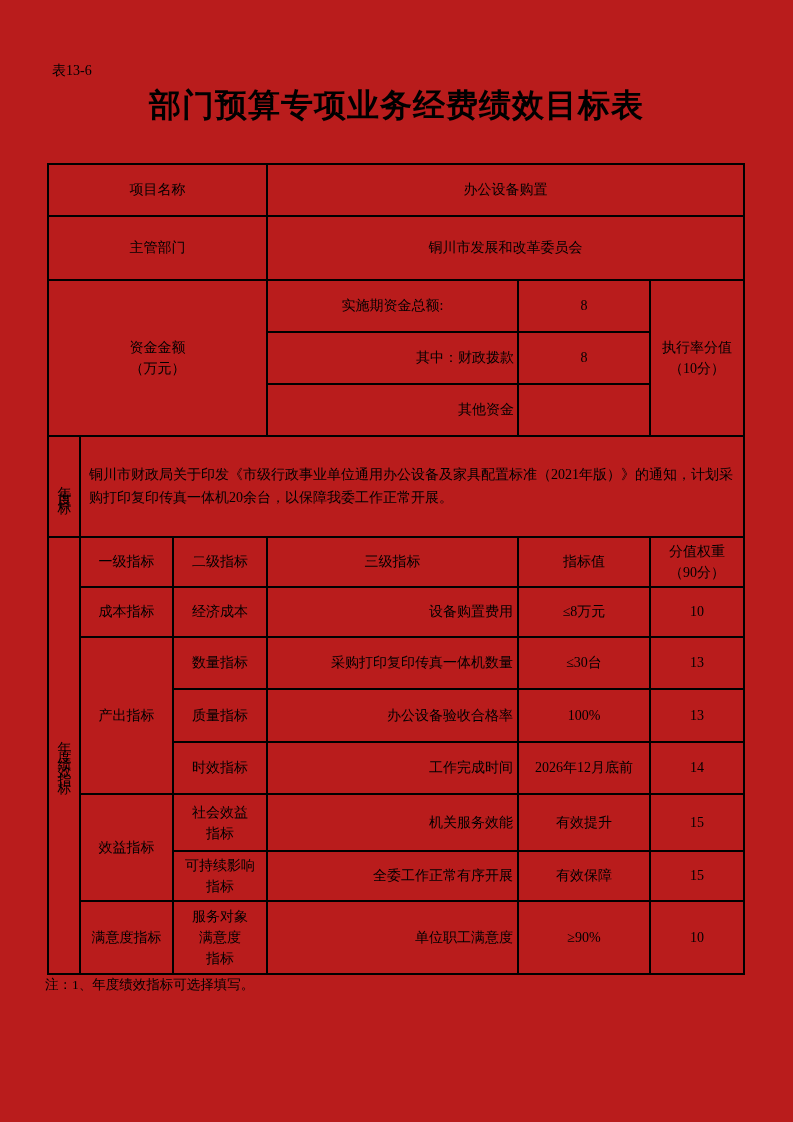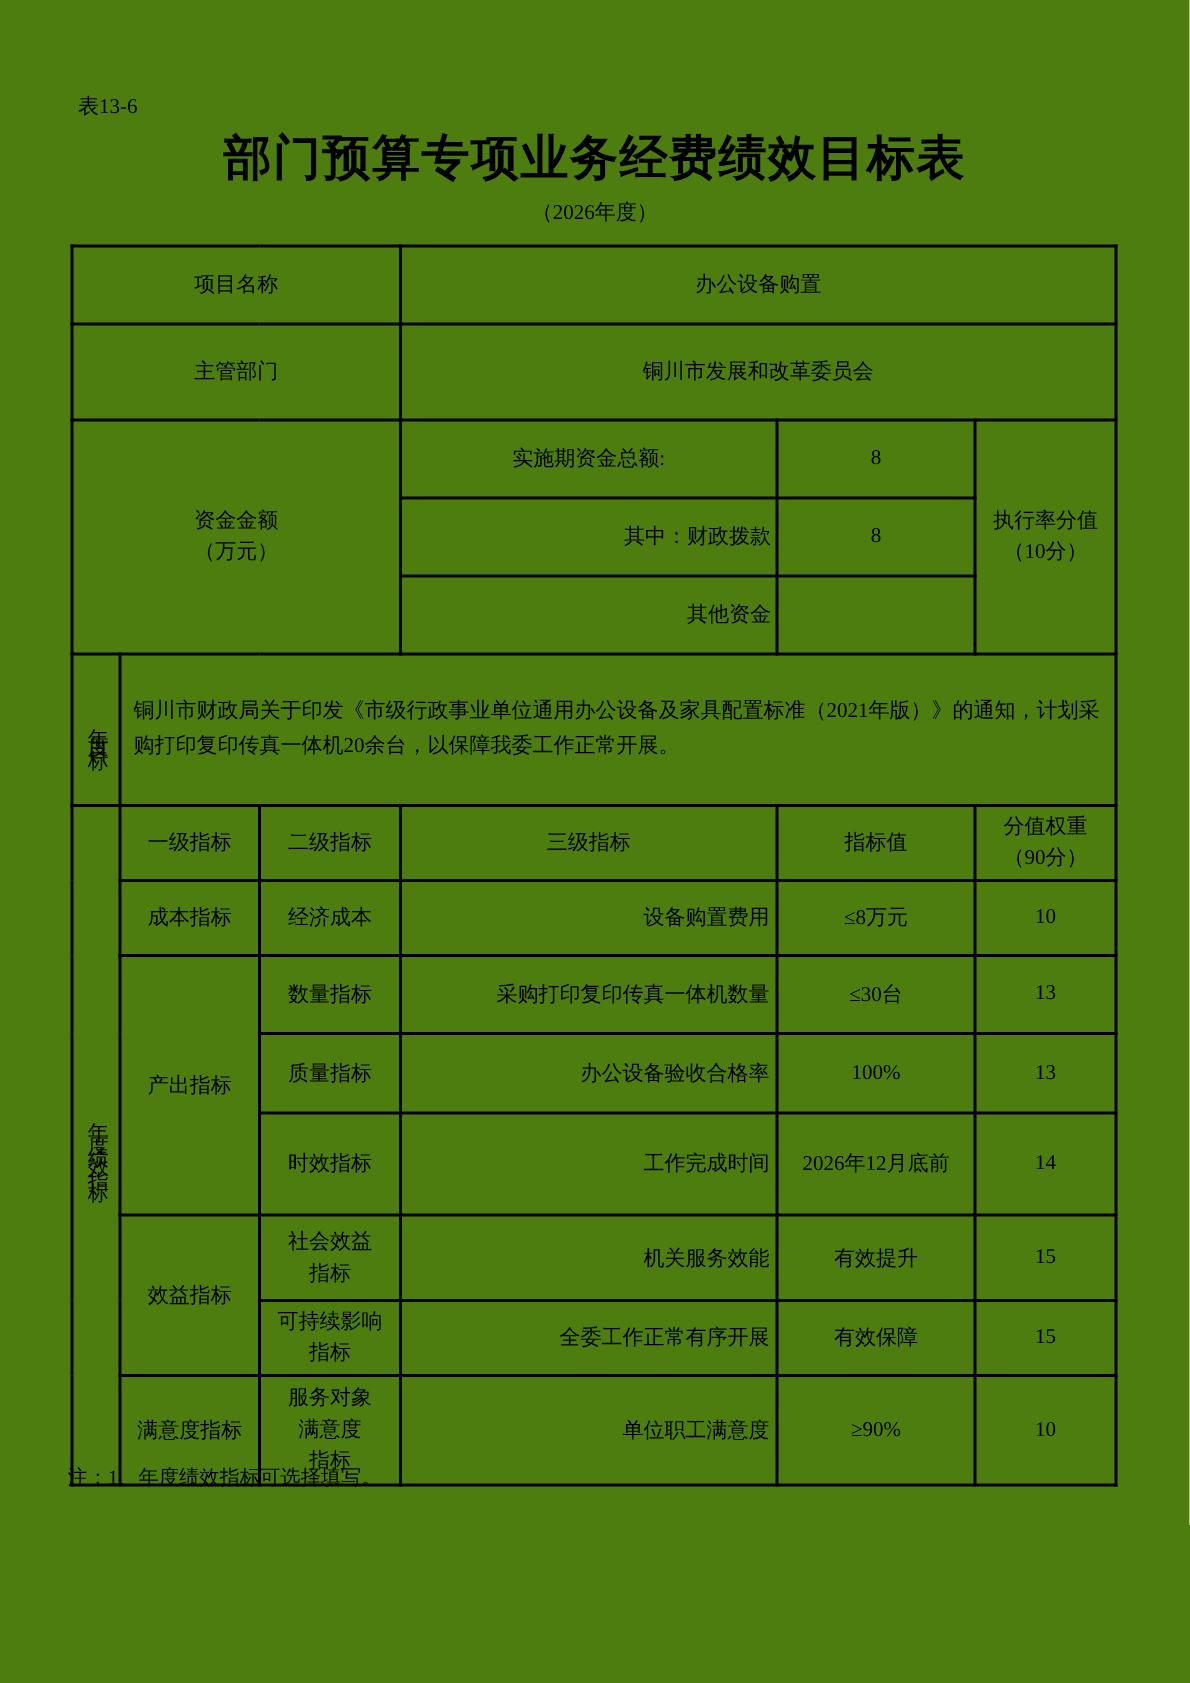--- a/index.html
+++ b/index.html
@@ -1,20 +1,20 @@
 <!DOCTYPE html>
 <html><head>
 <meta charset="utf-8">
 <style>
   html, body { margin: 0; padding: 0; background: #ffffff; }
   .sheet {
     position: relative;
     width: 793px;
     height: 1122px;
-    background: #4d7c0f;
+    background: #b91c1c;
     color: #000000;
     font-family: "Liberation Serif", "DejaVu Serif", serif;
     overflow: hidden;
   }
   .tbl-num {
     position: absolute;
     left: 52px;
     top: 62px;
     font-size: 14px;
   }
@@ -79,21 +79,20 @@
   .notes .prefix { flex: 0 0 auto; }
   .notes .items { flex: 0 0 auto; }
 </style>
 </head>
 <body>
 
 <div class="sheet">
 
   <div class="tbl-num">表13-6</div>
   <h1 class="title">部门预算专项业务经费绩效目标表</h1>
-  <div class="subtitle">（2026年度）</div>
 
   <table class="main">
     <colgroup>
       <col style="width:32px">
       <col style="width:93px">
       <col style="width:94px">
       <col style="width:251px">
       <col style="width:132px">
       <col style="width:94px">
     </colgroup>
@@ -161,21 +160,21 @@
         <td class="c">13</td>
       </tr>
 
       <tr style="height:53px">
         <td class="c">质量指标</td>
         <td class="l">办公设备验收合格率</td>
         <td class="c">100%</td>
         <td class="c">13</td>
       </tr>
 
-      <tr style="height:68px">
+      <tr style="height:52px">
         <td class="c">时效指标</td>
         <td class="l">工作完成时间</td>
         <td class="c">2026年12月底前</td>
         <td class="c">14</td>
       </tr>
 
       <tr style="height:57px">
         <td rowspan="2" class="c">效益指标</td>
         <td class="c pre">社会效益
 指标</td>

